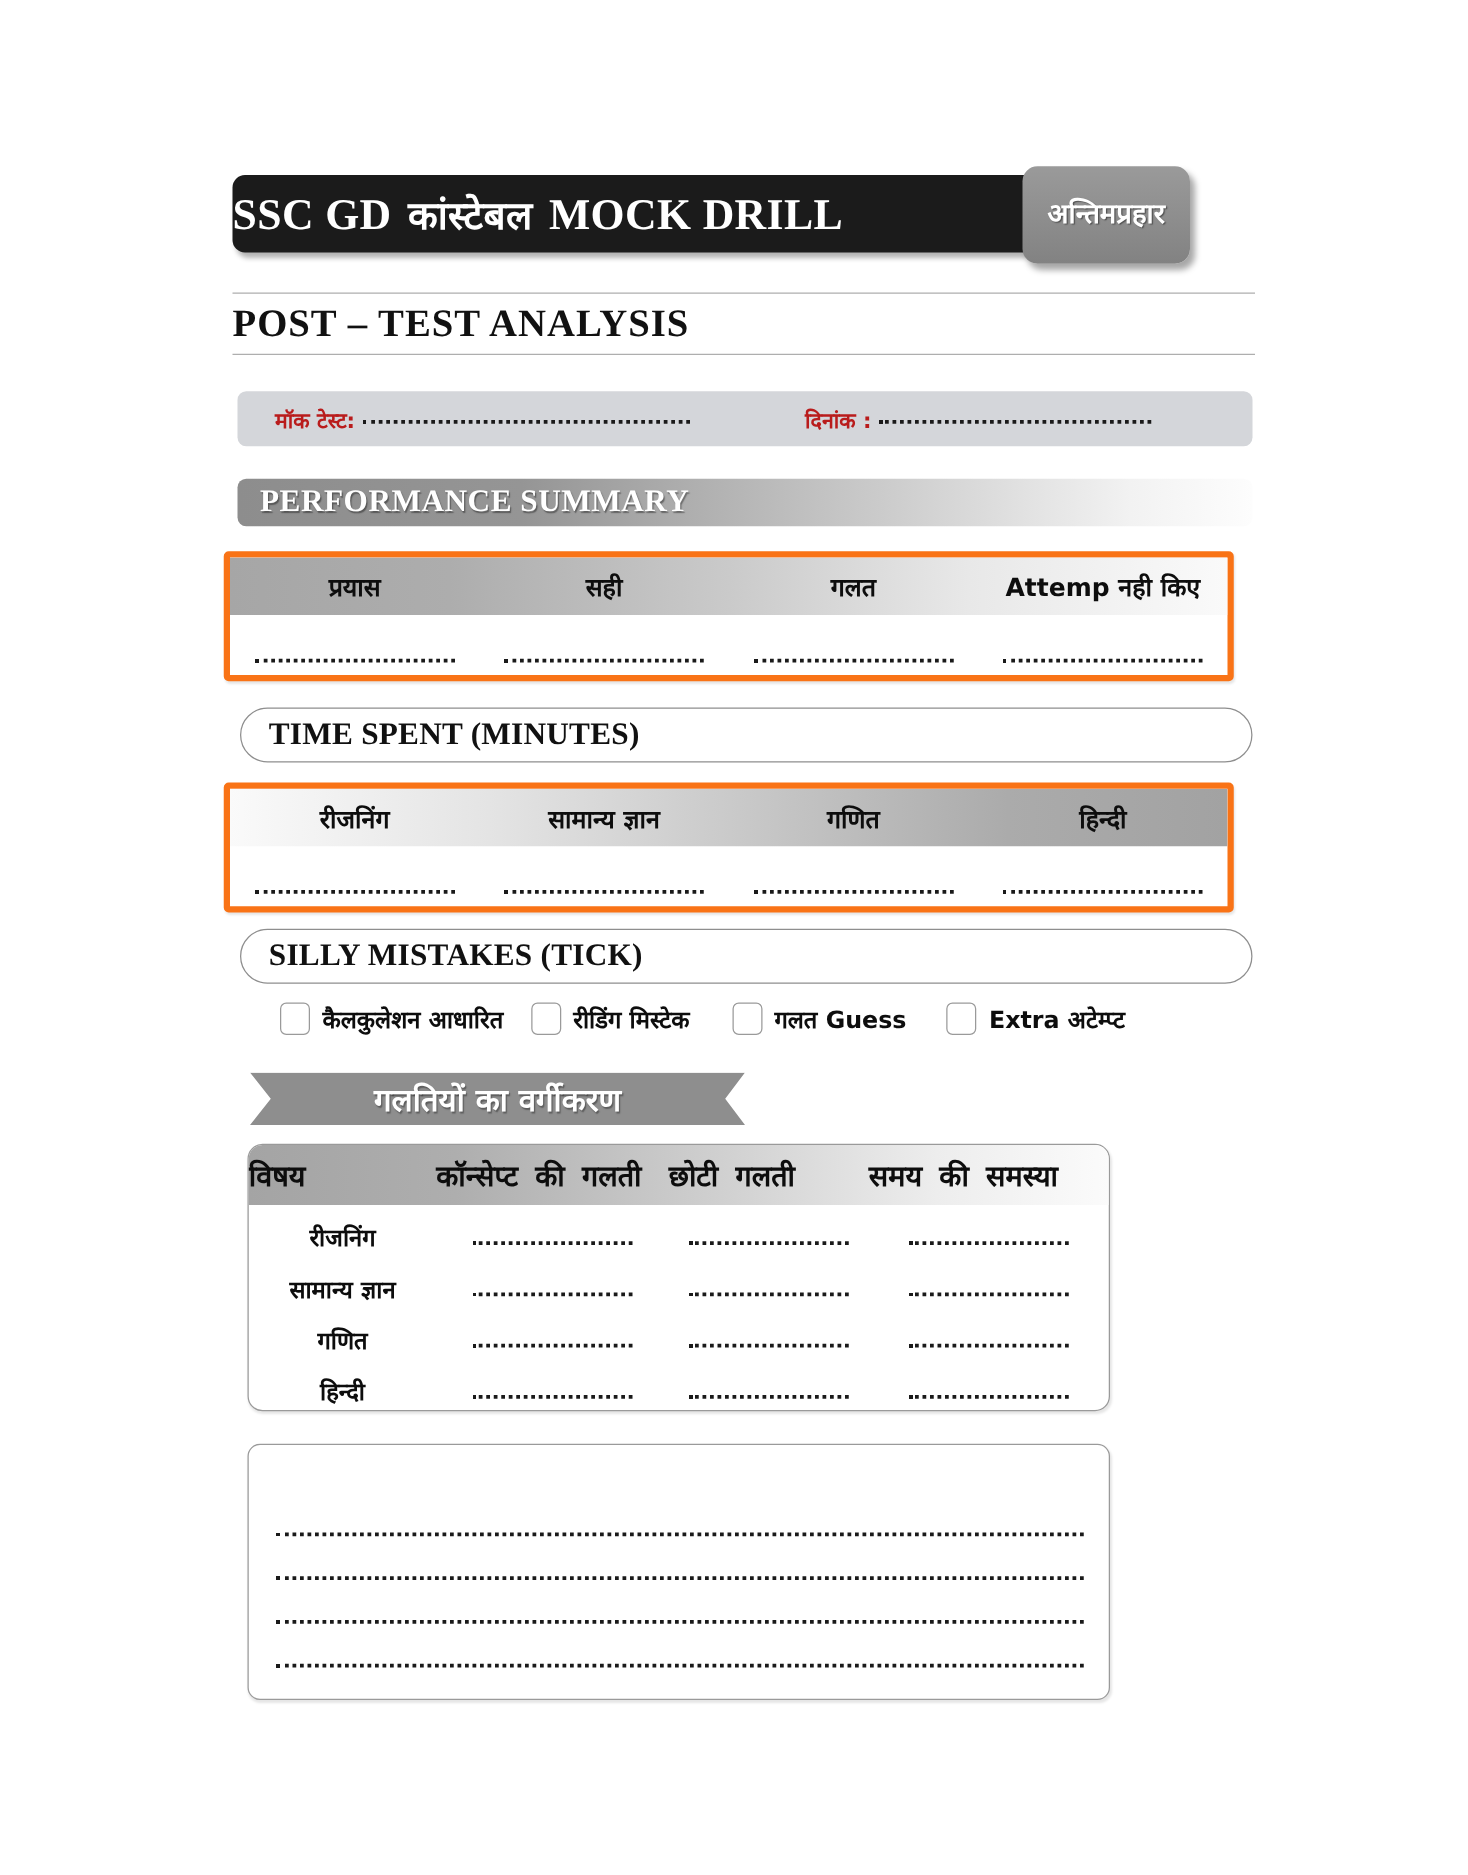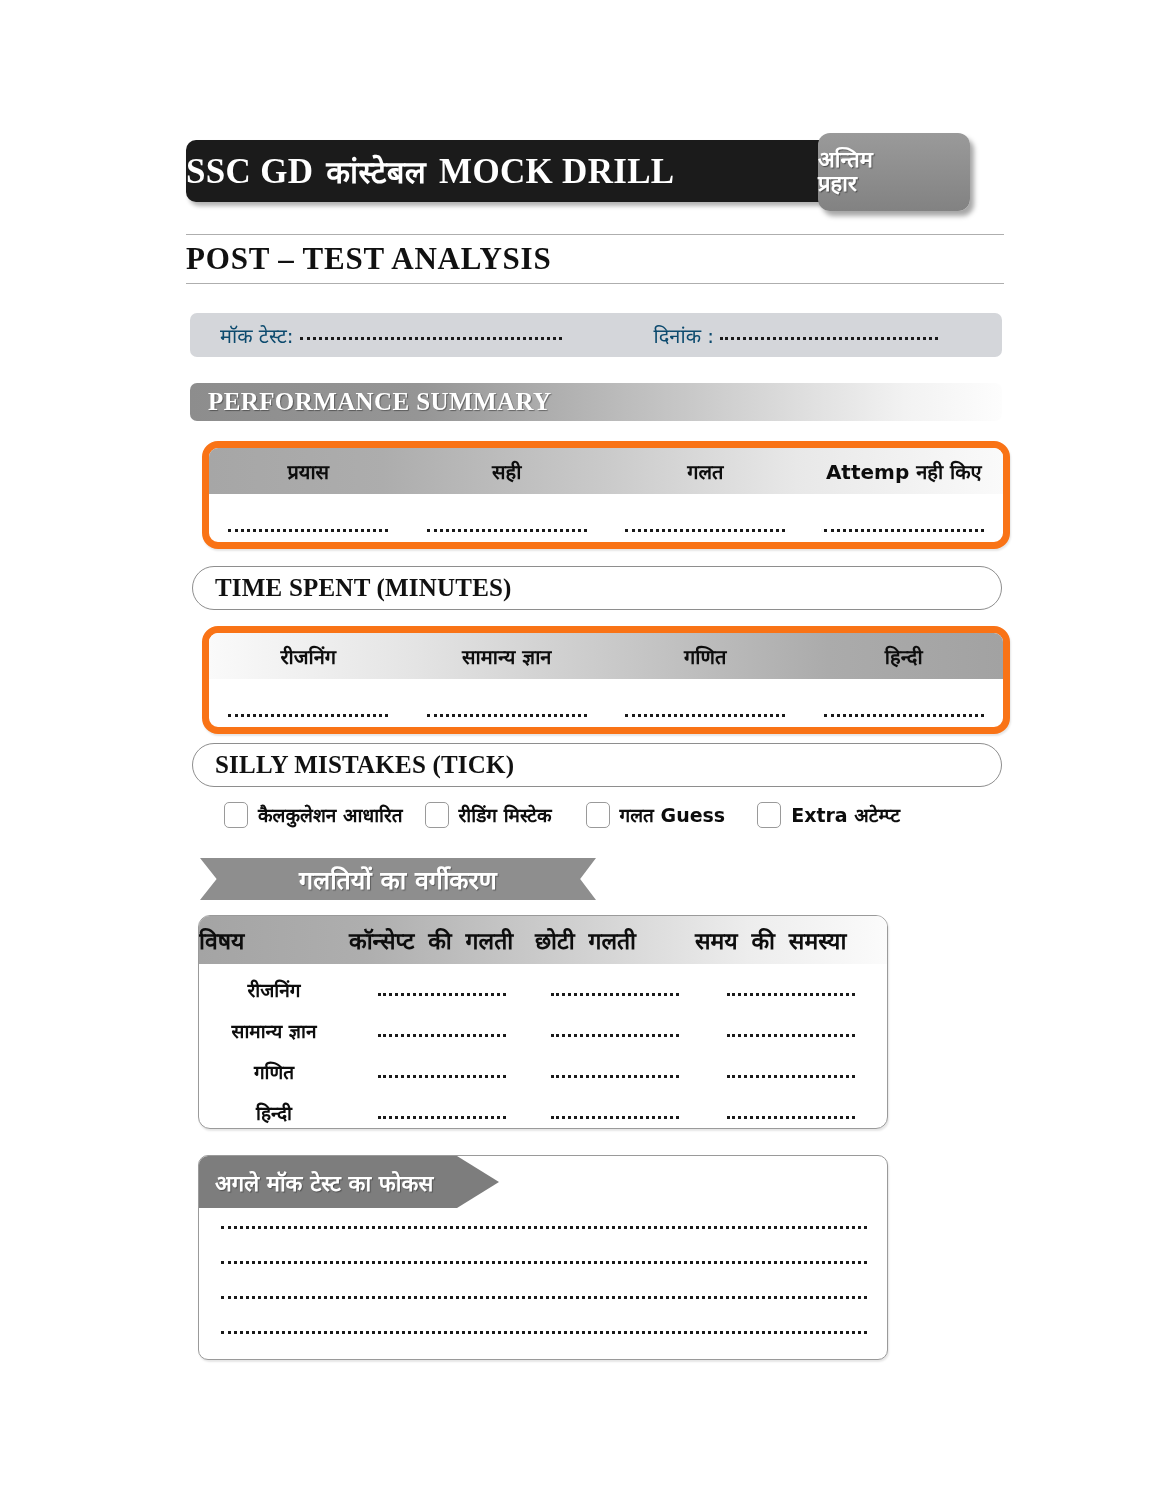--- a/index.html
+++ b/index.html
@@ -51,28 +51,27 @@
   .header-title .dev {
     font-family: "DejaVu Sans", sans-serif;
     font-size: 31px;
     font-weight: bold;
     padding: 0 4px;
   }
   .badge {
     position: absolute;
     left: 632px;
     top: 0px;
-    width: 152px;
+    width: 134px;
     height: 78px;
     background: linear-gradient(180deg, #9a9a9a 0%, #8d8d8d 55%, #828282 100%);
     border-radius: 12px;
     box-shadow: 4px 5px 5px rgba(0,0,0,0.35);
     display: flex;
-    flex-direction: column;
-    align-items: flex-start;
+    align-items: center;
     justify-content: center;
     line-height: 1.08;
   }
   .badge span {
     color: #ffffff;
     font-family: "DejaVu Sans", sans-serif;
     font-size: 22px;
     font-weight: bold;
     text-shadow: 1px 1px 1px rgba(0,0,0,0.45);
   }
@@ -105,23 +104,24 @@
     height: 44px;
     background: #d4d6da;
     border-radius: 7px;
     display: flex;
     align-items: center;
     padding: 0 22px;
   }
   .meta-field { display: flex; align-items: baseline; }
   .meta-field .lbl {
     font-family: "DejaVu Sans", sans-serif;
-    font-size: 20px;
-    color: #0c4a6e;
+    font-size: 17px;
+    color: #b91c1c;
     white-space: nowrap;
+    font-weight: bold;
   }
   .dots {
     border-bottom: 3px dotted #1a1a1a;
     height: 1px;
     display: inline-block;
     margin-left: 6px;
     position: relative;
     top: -3px;
   }
   .meta-field.first { margin-left: 8px; }
@@ -163,24 +163,24 @@
   .outline-bar .txt {
     font-size: 25px;
     font-weight: bold;
     color: #111;
     letter-spacing: 0.2px;
   }
 
   
   .table-card {
     position: absolute;
-    left: 202px;
+    left: 179px;
     width: 808px;
-    border: 7px solid #f97316;
-    border-radius: 16px;
+    border: 5px solid #f97316;
+    border-radius: 4px;
     background: #fff;
     overflow: hidden;
     box-shadow: 1px 2px 2px rgba(0,0,0,0.10);
   }
   .thead {
     display: flex;
     height: 46px;
     align-items: center;
   }
   .thead.grad-dark {
@@ -532,23 +532,20 @@
       <div class="rcell col-b">
           <span class="dline"></span>
         </div>
       <div class="rcell col-c">
           <span class="dline"></span>
         </div>
     </div>
   </div>
 
   <div class="focus-card">
-    <div class="focus-tab">
-      <span class="txt">अगले मॉक टेस्ट का फोकस</span>
-    </div>
     <div class="focus-lines">
       <div class="fline"></div>
       <div class="fline"></div>
       <div class="fline"></div>
       <div class="fline"></div>
     </div>
   </div>
 
 </div>
 

